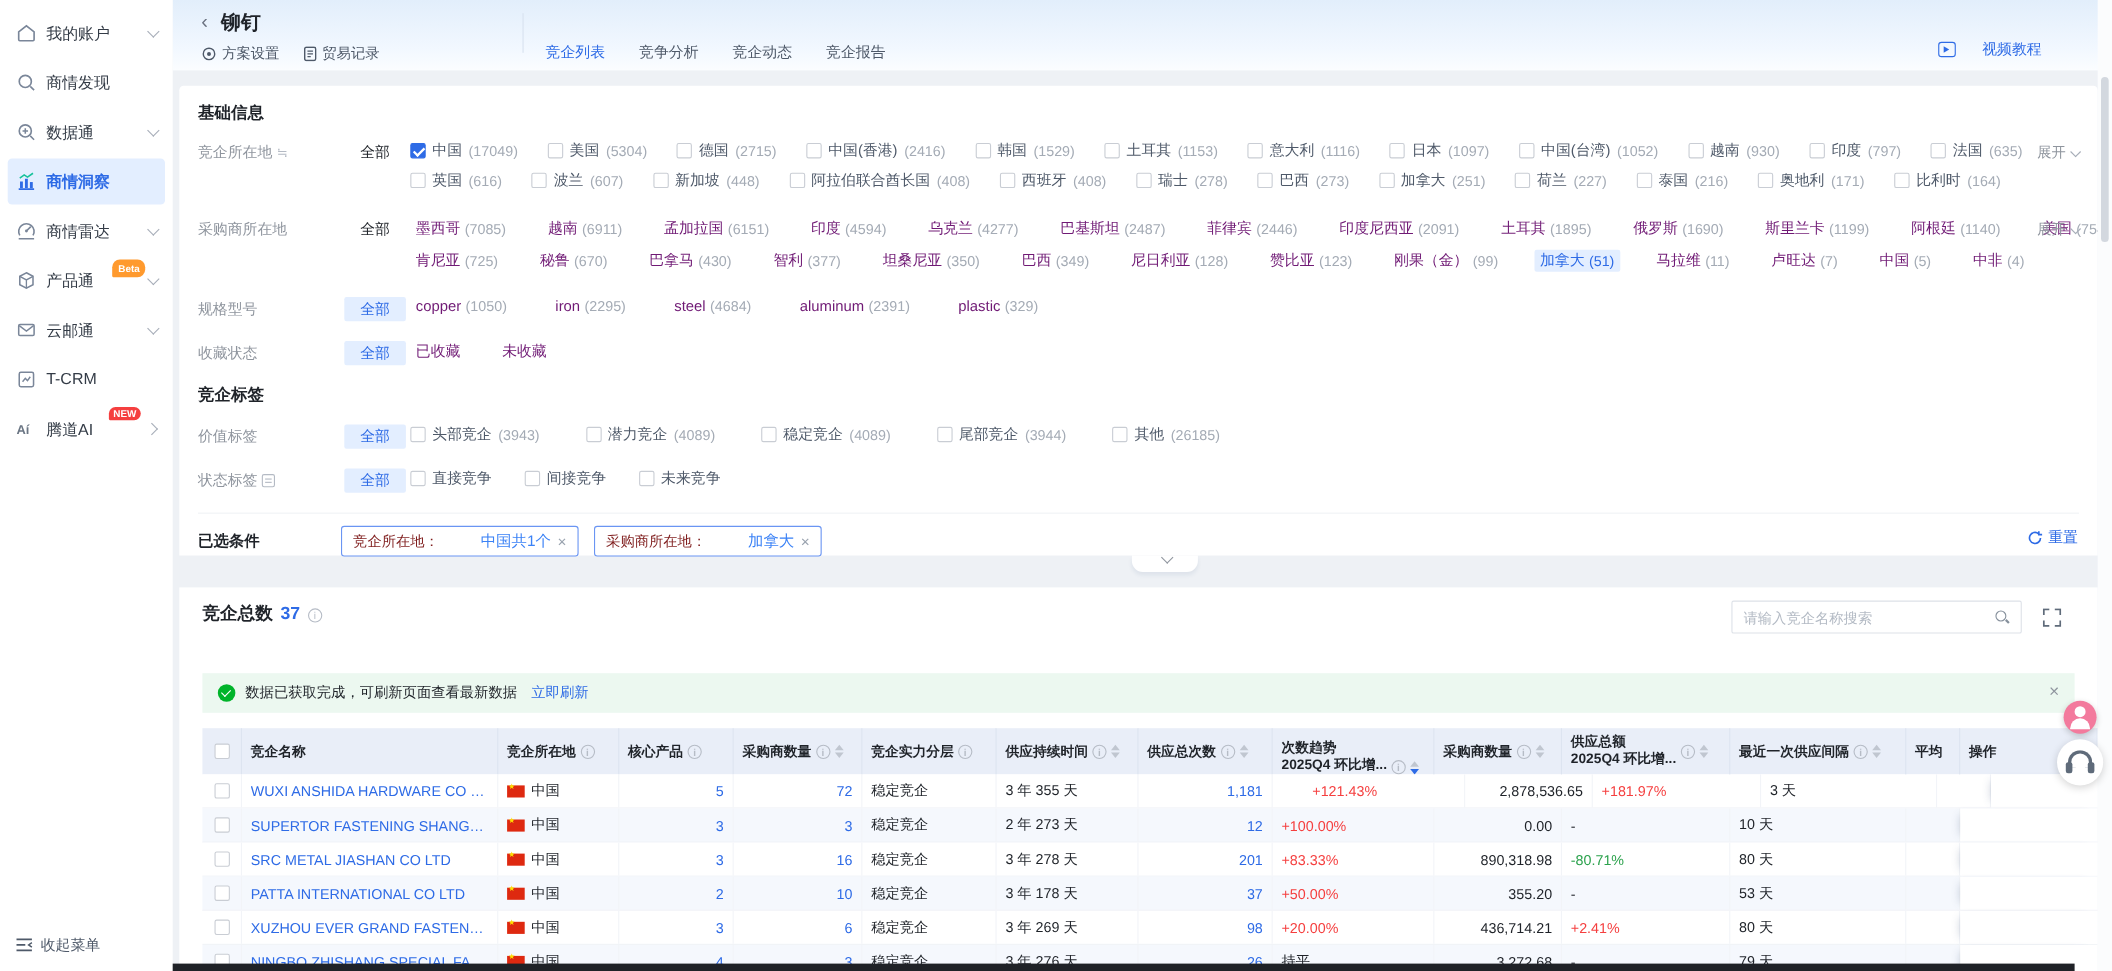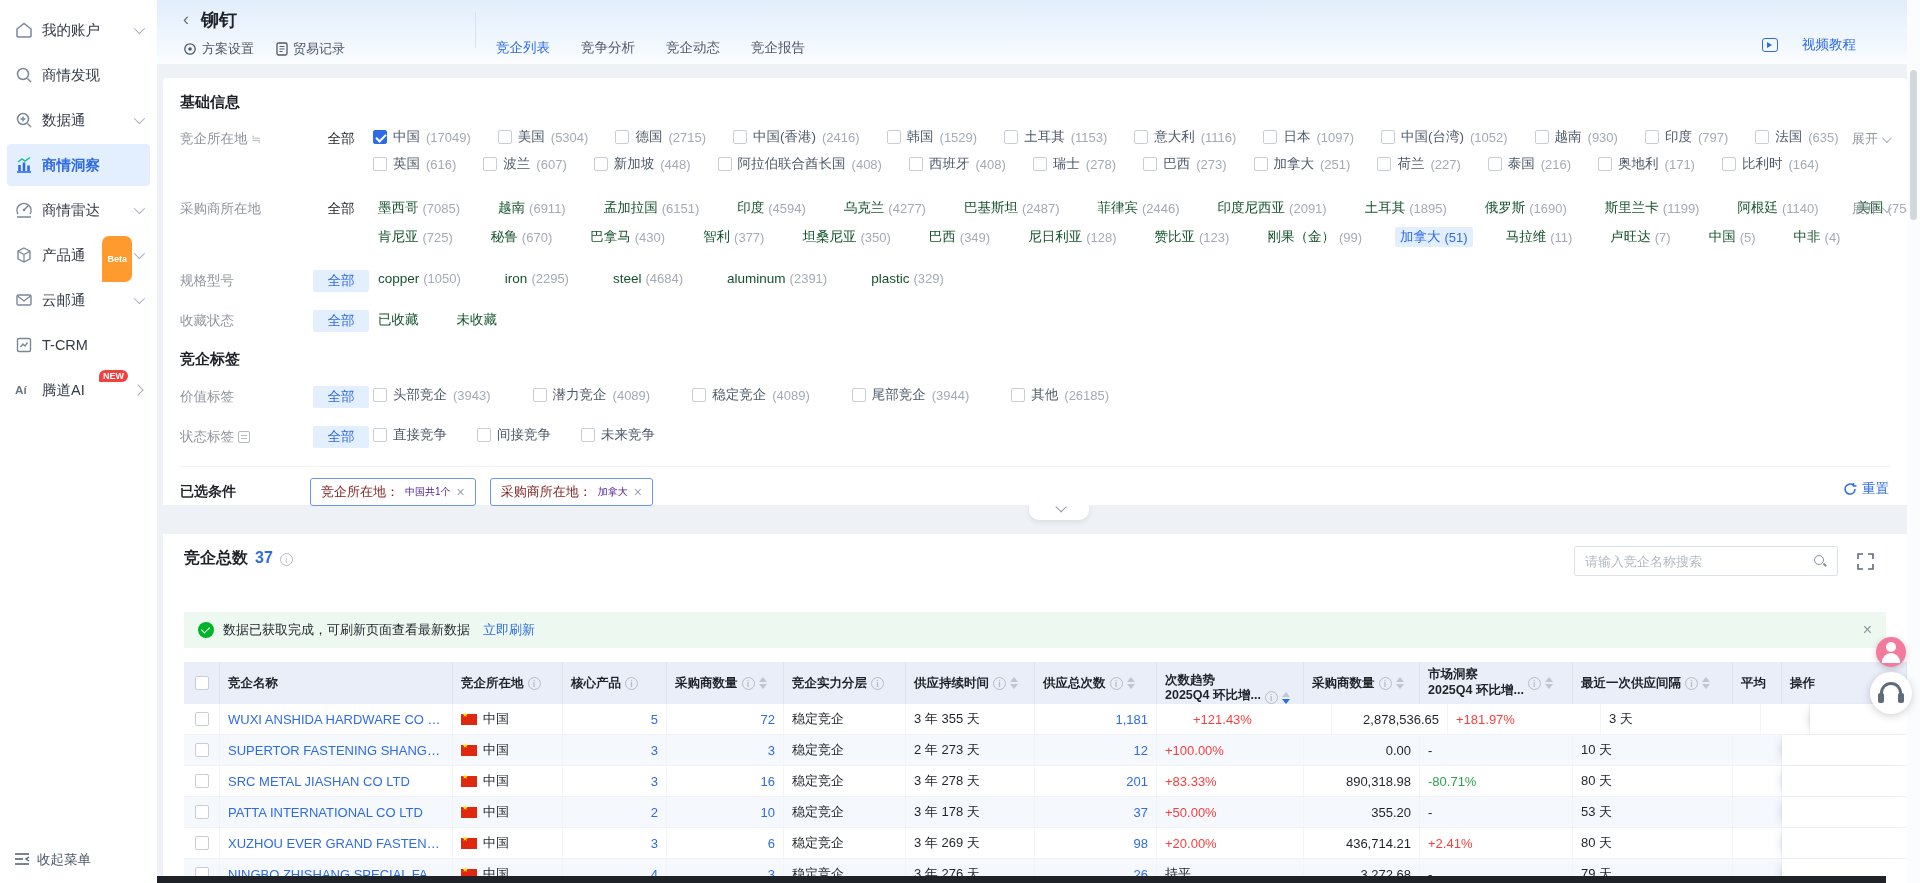--- a/index.html
+++ b/index.html
@@ -7,21 +7,21 @@
   body { font-family:"Liberation Sans","DejaVu Sans",sans-serif; background:#eef1f5; color:#1f2329; font-size:13px; position:relative; }
 
   
   .sidebar { position:absolute; left:0; top:0; width:157px; height:883px; background:#fff; z-index:5; }
   .side-items { padding-top:6px; }
   .side-item { position:relative; display:flex; align-items:center; gap:9px; height:42px; margin:3px 7px; padding:0 8px; border-radius:4px; color:#333b46; font-size:14.5px; cursor:pointer; }
   .side-item .s-icon { width:18px; height:18px; flex:none; display:flex; align-items:center; justify-content:center; color:#7a8699; }
   .side-item.active { background:#e3eeff; color:#2e6be6; font-weight:bold; }
   .side-item .chev { margin-left:auto; width:8px; height:8px; border-right:1.5px solid #a6adb8; border-bottom:1.5px solid #a6adb8; transform:rotate(45deg) translateY(-2px); }
   .side-item .chev.right { transform:rotate(-45deg); }
-  .badge-beta { position:absolute; right:18px; top:2px; background:#ff9a2e; color:#fff; font-size:9px; padding:18px 5px; border-radius:7px 7px 7px 1px; font-weight:bold; }
+  .badge-beta { position:absolute; right:18px; top:2px; background:#ff9a2e; color:#fff; font-size:9px; padding:3px 5px; border-radius:7px 7px 7px 1px; font-weight:bold; }
   .badge-new { position:absolute; right:22px; top:1px; background:#f53f3f; color:#fff; font-size:9px; padding:1px 4px; border-radius:6px 6px 6px 1px; font-weight:bold; }
   .collapse-menu { position:absolute; left:14px; bottom:14px; display:flex; align-items:center; gap:7px; color:#4e5969; font-size:13.5px; cursor:pointer; }
 
   
   .main { position:absolute; left:157px; top:0; width:1763px; height:883px; }
   .topbar { position:absolute; left:0; top:0; width:100%; height:64px; background:linear-gradient(180deg,#e2eefb 0%,#f2f8ff 70%,#fbfdff 100%); }
   .tb-back { position:absolute; left:26px; top:9px; color:#6b7280; font-size:18px; cursor:pointer; }
   .tb-title { position:absolute; left:44px; top:8px; font-size:18px; font-weight:bold; color:#1f2329; }
   .tb-divider { position:absolute; left:318px; top:12px; width:1px; height:36px; background:#d8e2ef; }
   .tabs { position:absolute; left:339px; top:8px; display:flex; gap:33px; }
@@ -46,35 +46,35 @@
   .f-all.on { background:#e3eeff; color:#2e6be6; border-radius:2px; }
   .opt-wrap { display:flex; flex-direction:column; gap:9px; }
   .opt-line { display:flex; align-items:center; gap:30px; flex-wrap:nowrap; }
   .opt { display:flex; align-items:center; gap:6px; cursor:pointer; white-space:nowrap; }
   .opt .o-name { color:#4e5969; font-size:13.5px; }
   .opt .o-count { color:#a4abb5; font-size:13px; }
   .cb { width:14px; height:14px; border:1px solid #c9cdd4; border-radius:2px; background:#fff; flex:none; position:relative; }
   .cb.checked { background:#2e6be6; border-color:#2e6be6; }
   .cb.checked::after { content:""; position:absolute; left:4px; top:1px; width:4px; height:8px; border:solid #fff; border-width:0 2px 2px 0; transform:rotate(45deg); }
   .txt-opt { display:flex; align-items:center; gap:4px; cursor:pointer; white-space:nowrap; padding:1px 5px; border-radius:2px; }
-  .txt-opt .o-name { color:#14532d; font-size:13.5px; }
+  .txt-opt .o-name { color:#701a75; font-size:13.5px; }
   .txt-opt .o-count { color:#a4abb5; font-size:13px; }
   .txt-opt.sel { background:#e3eeff; }
   .txt-opt.sel .o-name, .txt-opt.sel .o-count { color:#2e6be6; }
   .expand-link { position:absolute; right:18px; color:#8f959e; font-size:13px; display:flex; align-items:center; gap:4px; cursor:pointer; }
   .expand-link .chev-d { width:7px; height:7px; border-right:1.4px solid #a6adb8; border-bottom:1.4px solid #a6adb8; transform:rotate(45deg) translateY(-2px); }
   .swap-ico { color:#b4bac4; font-size:12px; }
   .list-ico { width:12px; height:12px; border:1px solid #b4bac4; border-radius:2px; position:relative; }
   .list-ico::after { content:""; position:absolute; left:2px; right:2px; top:3px; height:1px; background:#b4bac4; box-shadow:0 3px 0 #b4bac4; }
   .f-divider { position:absolute; left:17px; right:17px; top:388px; height:1px; background:#f0f2f5; }
   .sel-row { position:absolute; left:17px; top:400px; display:flex; align-items:center; gap:14px; }
   .sel-label { font-weight:bold; font-size:14px; color:#1f2329; width:116px; }
   .chip { display:flex; align-items:center; gap:6px; border:1px solid #6a95f3; border-radius:3px; padding:4px 10px; background:#fff; cursor:default; }
   .chip .c-name { color:#7f1d1d; font-size:13px; }
-  .chip .c-val { color:#4c1d95; font-size:10px; }
+  .chip .c-val { color:#3b82f6; font-size:14px;margin-left:32px; }
   .chip .c-x { color:#9aa3af; font-size:14px; cursor:pointer; }
   .reset-btn { position:absolute; right:18px; top:402px; color:#2e6be6; font-size:13.5px; display:flex; gap:5px; align-items:center; cursor:pointer; }
   .collapse-tab { position:absolute; top:505px; left:872px; width:60px; height:15px; background:#fff; border-radius:0 0 10px 10px; box-shadow:0 3px 4px rgba(30,60,120,.08); display:flex; justify-content:center; cursor:pointer; }
   .collapse-tab .chev-d { width:8px; height:8px; border-right:1.6px solid #8f959e; border-bottom:1.6px solid #8f959e; transform:rotate(45deg) translateY(-3px); }
 
   
   .table-card { position:absolute; left:6px; right:13px; top:534px; height:349px; background:#fff; overflow:hidden; }
   .t-title-row { position:absolute; left:21px; top:14px; display:flex; align-items:baseline; gap:7px; }
   .t-title { font-size:16px; font-weight:bold; color:#1f2329; }
   .t-count { font-size:16px; font-weight:bold; color:#2e6be6; }
@@ -753,21 +753,21 @@
           <div class="th" style="width: 116px;">
             <span>采购商数量</span>
             <span class="info">i</span>
             <span class="sorts">
               <span class="car up"></span>
               <span class="car down"></span>
             </span>
           </div>
           <div class="th" style="width: 153px;">
             <span class="lab2">
-              <div>市场洞察</div>
+              <div>供应总额</div>
               <div>2025Q4 环比增...</div>
             </span>
             <span class="info">i</span>
             <span class="sorts">
               <span class="car up"></span>
               <span class="car down"></span>
             </span>
           </div>
           <div class="th" style="width: 160px;">
             <span>最近一次供应间隔</span>

